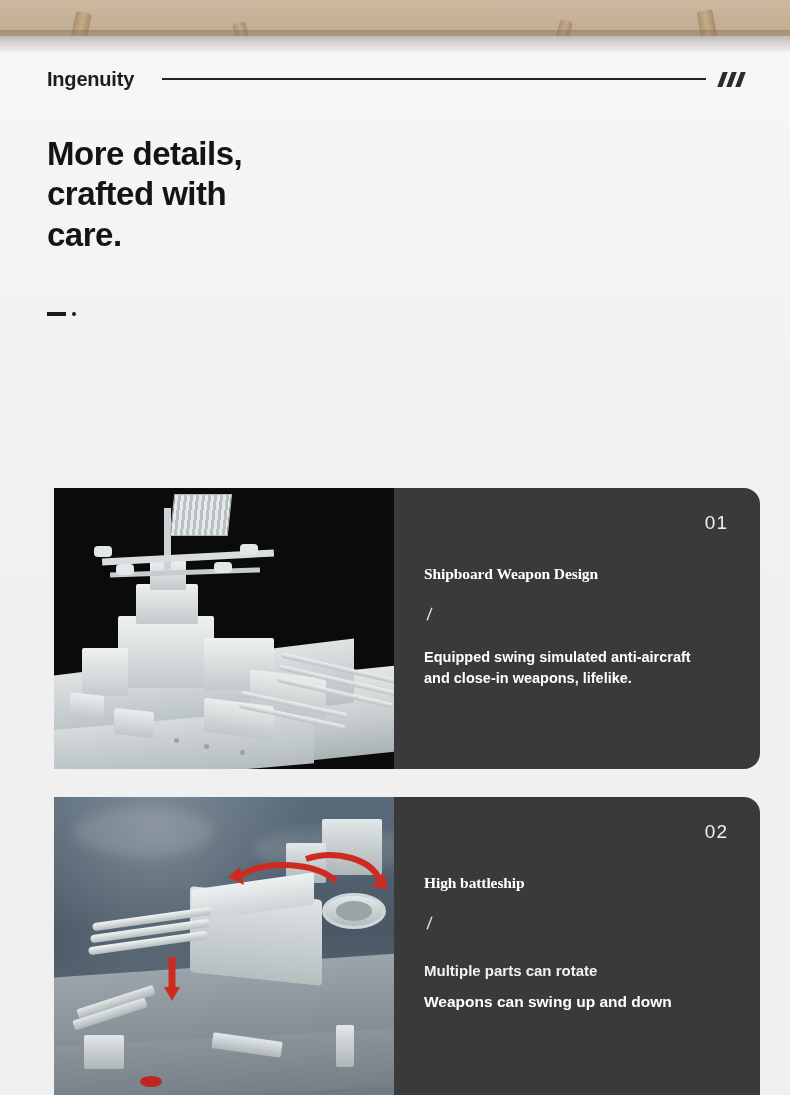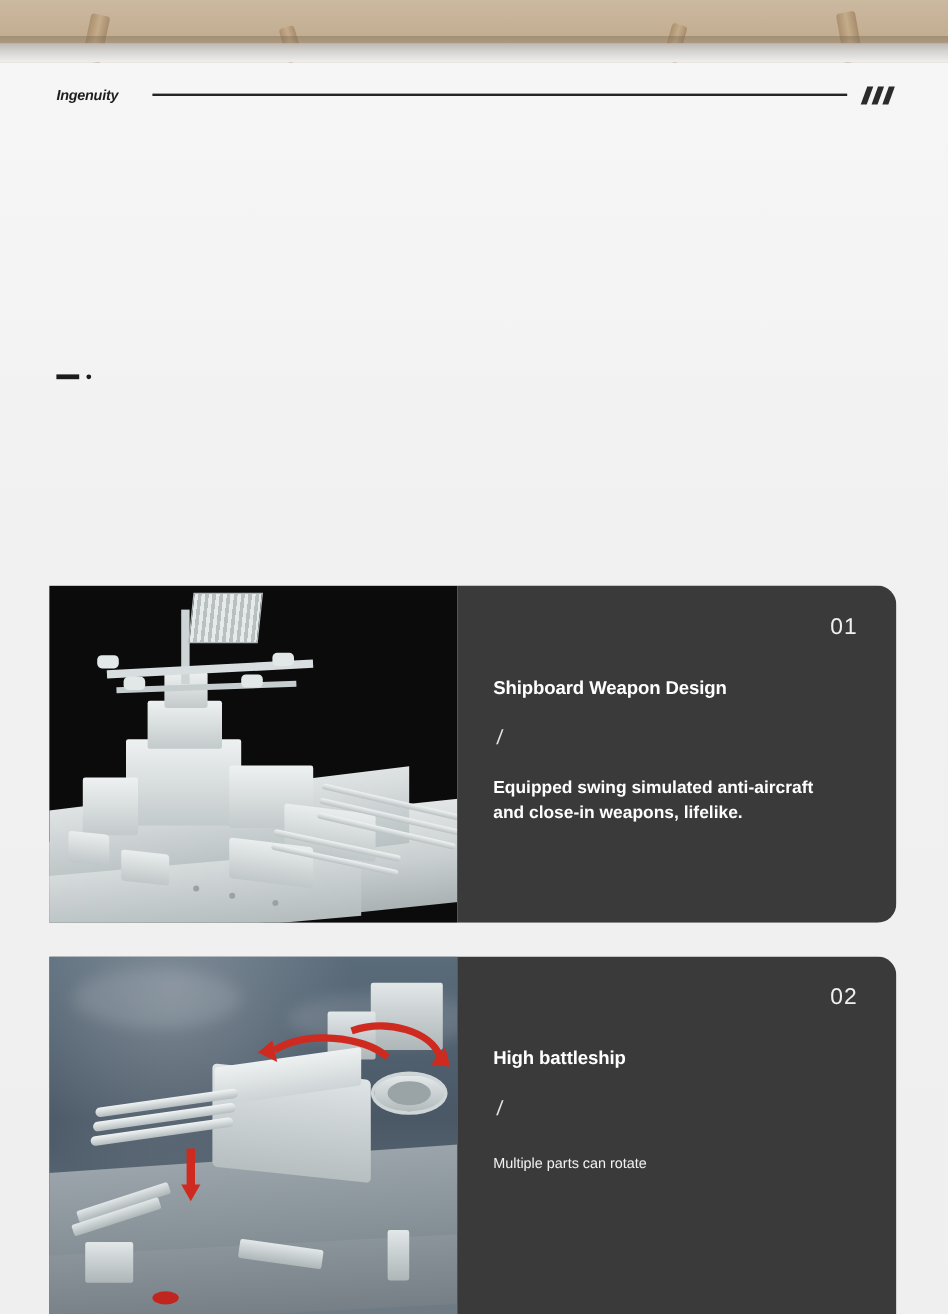--- a/index.html
+++ b/index.html
@@ -67,26 +67,25 @@
   .header {
     position: absolute;
     top: 62px; left: 0;
     width: 790px;
     height: 34px;
     display: flex;
     align-items: center;
     padding: 0 47px;
   }
   .brand {
-    font-size: 12px;
+    font-size: 20px;
     font-weight: 700;
     color: #1d1d1d;
     letter-spacing: -0.2px;
     white-space: nowrap;
-    font-style: italic;
   }
   .rule {
     flex: 1;
     height: 2px;
     background: #242424;
     margin: 0 14px 0 28px;
   }
   .slashes {
     display: flex;
     gap: 4px;
@@ -128,21 +127,21 @@
     font-size: 18.5px;
     line-height: 1.65;
     font-weight: 700;
     color: #171717;
     letter-spacing: -0.1px;
   }
 
   
   .card {
     position: absolute;
-    left: 41px;
+    left: 54px;
     width: 706px;
     height: 281px;
     display: flex;
     overflow: hidden;
   }
   .card.one { top: 488px; }
   .card.two { top: 797px; height: 298px; justify-content: space-between; }
 
   .card-img {
     position: relative;
@@ -174,40 +173,41 @@
     color: #f0f0f0;
     font-weight: 400;
     letter-spacing: 1px;
   }
   .card-title {
     margin-top: 49px;
     font-size: 15.5px;
     font-weight: 700;
     color: #ffffff;
     letter-spacing: -0.1px;
+    font-family: Liberation Serif, serif;
   }
   .card-slash {
     margin-top: 22px;
     font-size: 17px;
     color: #e6e6e6;
     transform: skewX(-6deg);
     display: inline-block;
     padding-left: 3px;
   }
   .card-desc {
     margin-top: 22px;
     font-size: 14.5px;
     font-weight: 700;
     line-height: 1.42;
     color: #ffffff;
     max-width: 275px;
   }
   .card-desc-small {
-    font-size: 12px;
-    font-weight: 400;
+    font-size: 15px;
+    font-weight: 700;
     line-height: 1.5;
     color: #f2f2f2;
     margin-top: 26px;
   }
   .card-desc-big {
     font-size: 15.5px;
     font-weight: 700;
     line-height: 1.38;
     color: #ffffff;
     margin-top: 8px;
@@ -350,20 +350,23 @@
   <div class="header">
     <div class="brand">Ingenuity</div>
     <div class="rule"></div>
     <div class="slashes">
       <i></i>
         <i></i>
         <i></i>
     </div>
   </div>
 
+  <div class="headline" style="white-space: pre-line;">More details,
+crafted with
+care.</div>
 
   <div class="dash-dot">
     <span class="dash"></span>
     <span class="dot"></span>
   </div>
 
 
   <div class="card one">
     <div class="card-img">
       <div class="ship1">
@@ -441,16 +444,17 @@
           <path d="M118 160 L118 192" stroke="#cf2a20" stroke-width="7" fill="none"></path>
           <polygon points="110,190 126,190 118,204" fill="#cf2a20"></polygon>
         </svg>
       </div>
     </div>
     <div class="card-text">
       <div class="card-num">02</div>
       <div class="card-title">High battleship</div>
       <div class="card-slash">/</div>
       <div class="card-desc-small">Multiple parts can rotate</div>
+      <div class="card-desc-big">Weapons can swing up and down</div>
     </div>
   </div>
 
 </div>
 
 </body></html>

